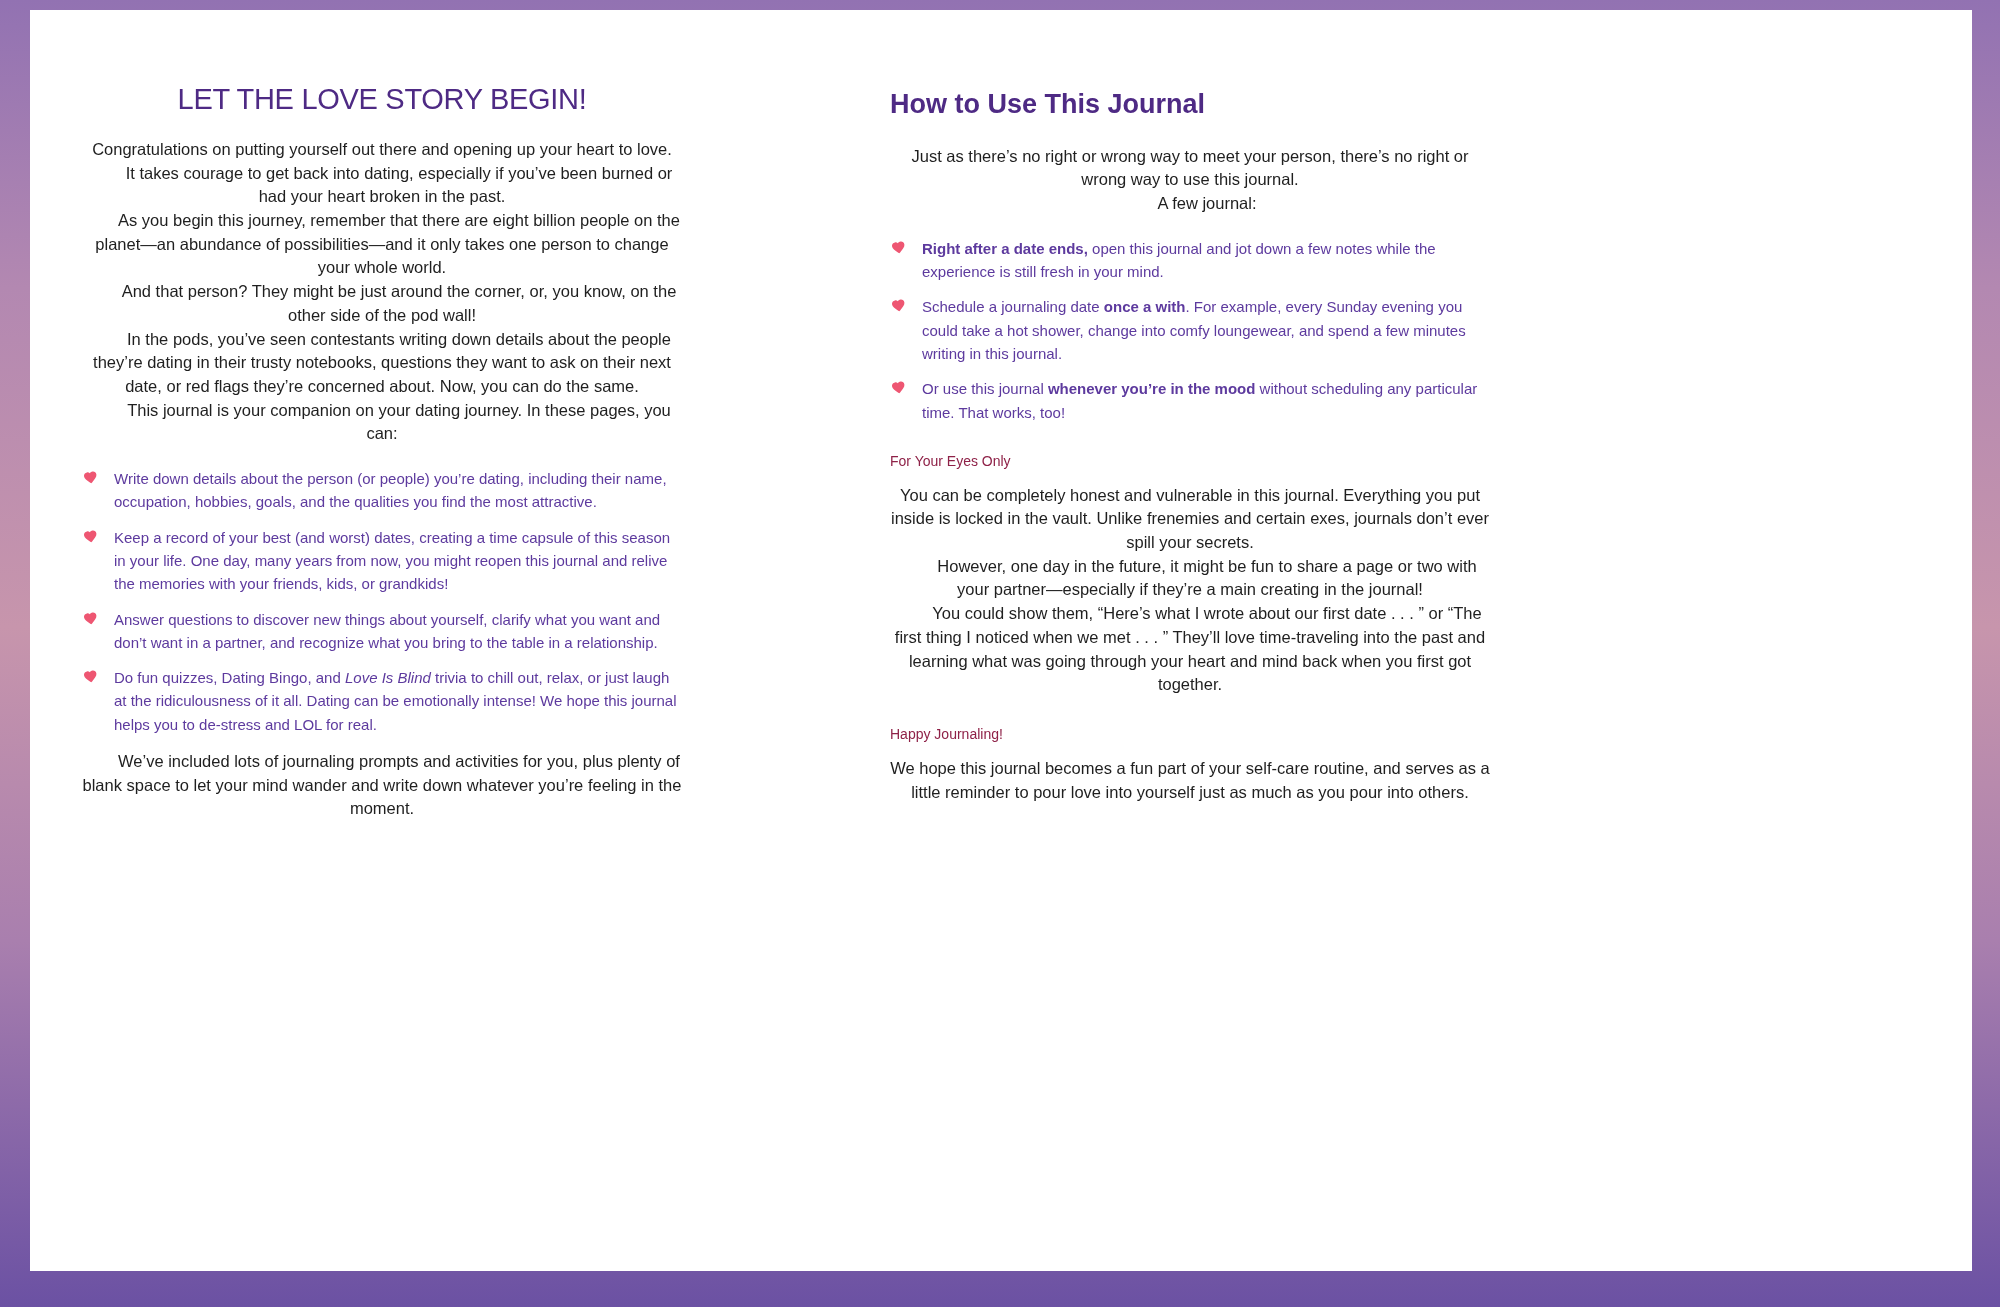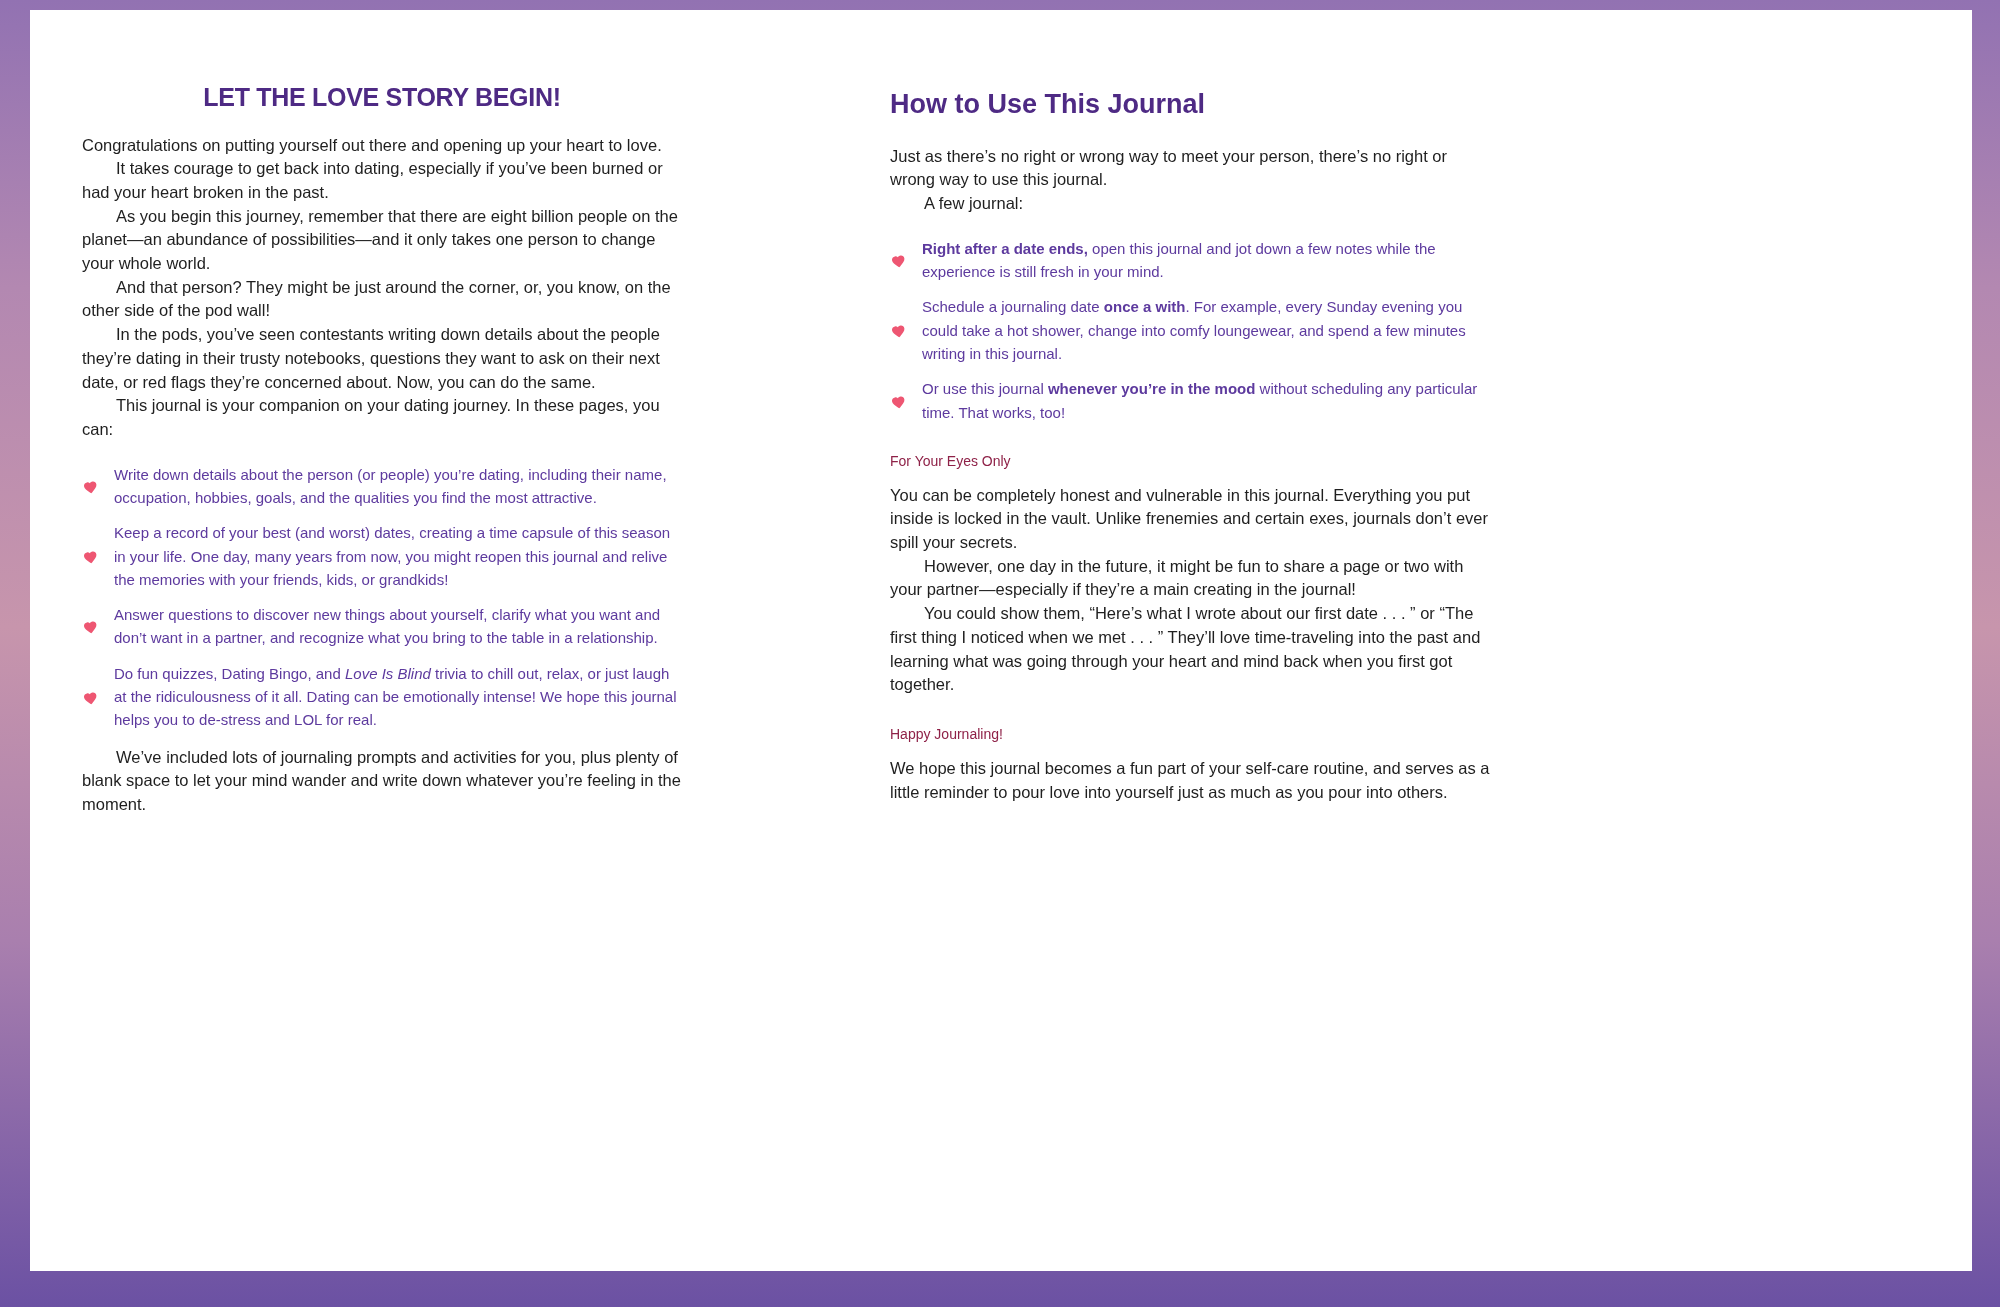--- a/index.html
+++ b/index.html
@@ -25,48 +25,49 @@
     width: 1942px;
     height: 1261px;
     background: #ffffff;
   }
 
   .page { position: absolute; }
   .page-left  { left: 52px;  top: 74px; width: 600px; }
   .page-right { left: 860px; top: 80px; width: 600px; }
 
   .left-title {
-    font-size: 25px;
+    font-size: 29px;
     line-height: 1.1;
-    font-weight: 700;
+    font-weight: 400;
     letter-spacing: -0.3px;
     text-align: center;
     color: var(--title-purple, #4e2a84);
     margin-bottom: 22px;
   }
 
   .right-title {
     font-size: 27px;
     line-height: 1.1;
     font-weight: 700;
     color: var(--title-purple, #4e2a84);
     margin-bottom: 25px;
   }
 
   .para {
     font-size: 16.5px;
     line-height: 23.7px;
     color: var(--body-text, #1f1f1f);
+    text-align: center;
   }
   .para.indent { text-indent: 34px; }
 
   .bullets { margin-top: 21px; margin-bottom: 14px; }
   .bullet {
     display: flex;
-    align-items: center;
+    align-items: flex-start;
     margin-bottom: 12px;
   }
   .bullet:last-child { margin-bottom: 0; }
   .heart {
     flex: 0 0 18px;
     width: 18px;
     margin-right: 14px;
     margin-top: 3px;
     color: var(--heart-pink, #ee5672);
     transform: rotate(-8deg);

